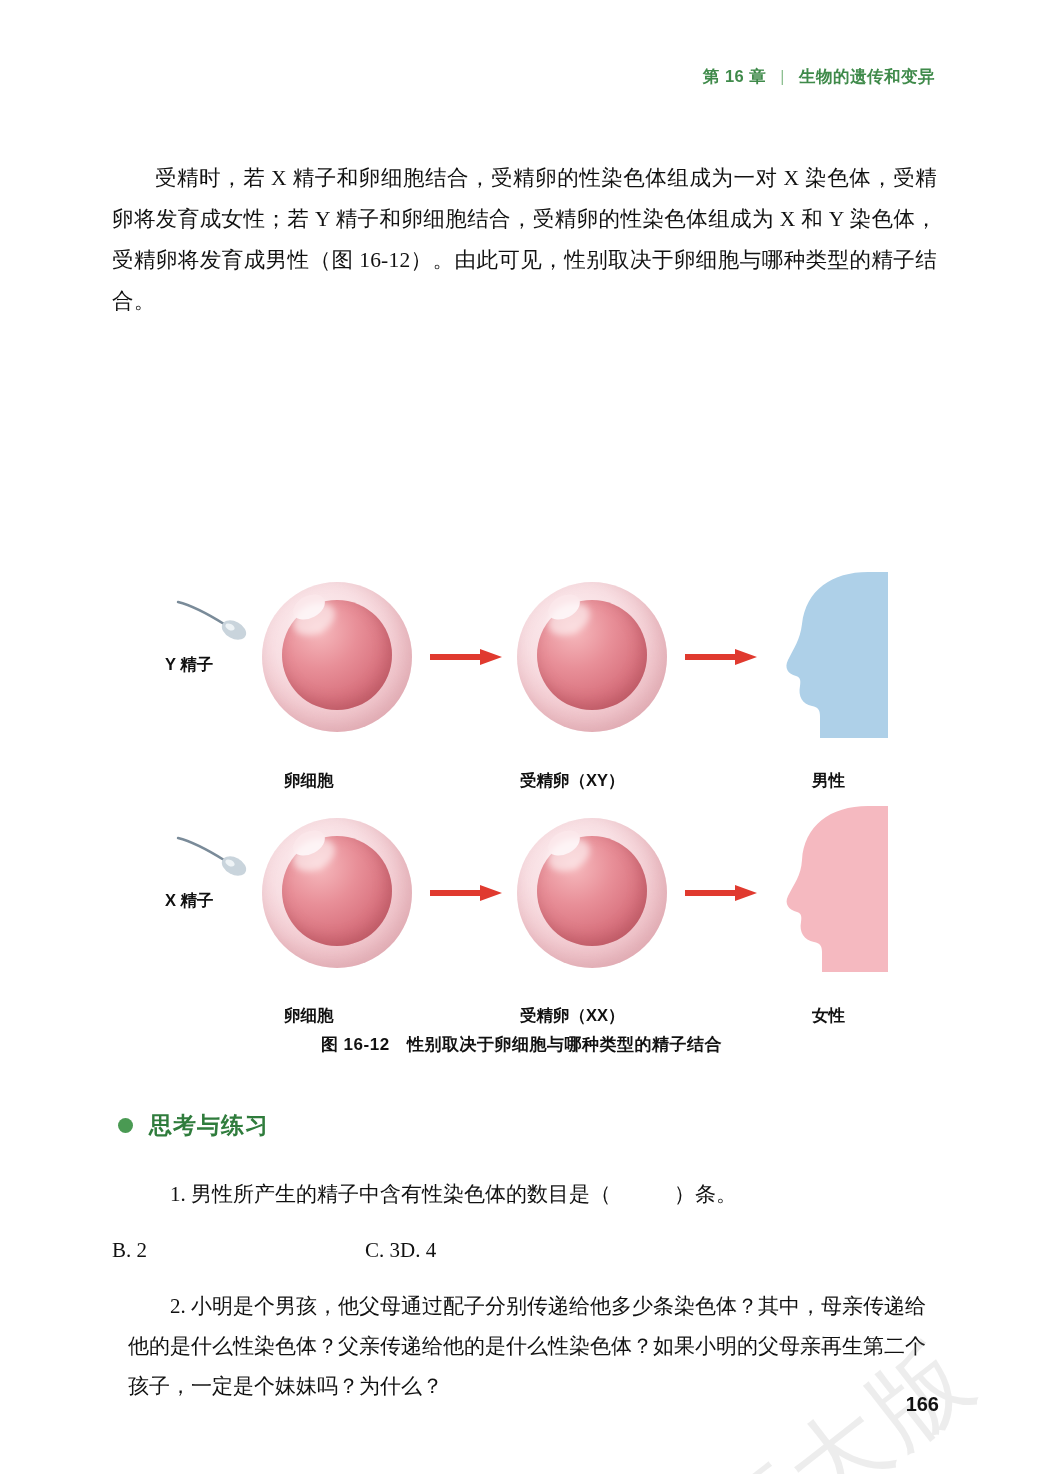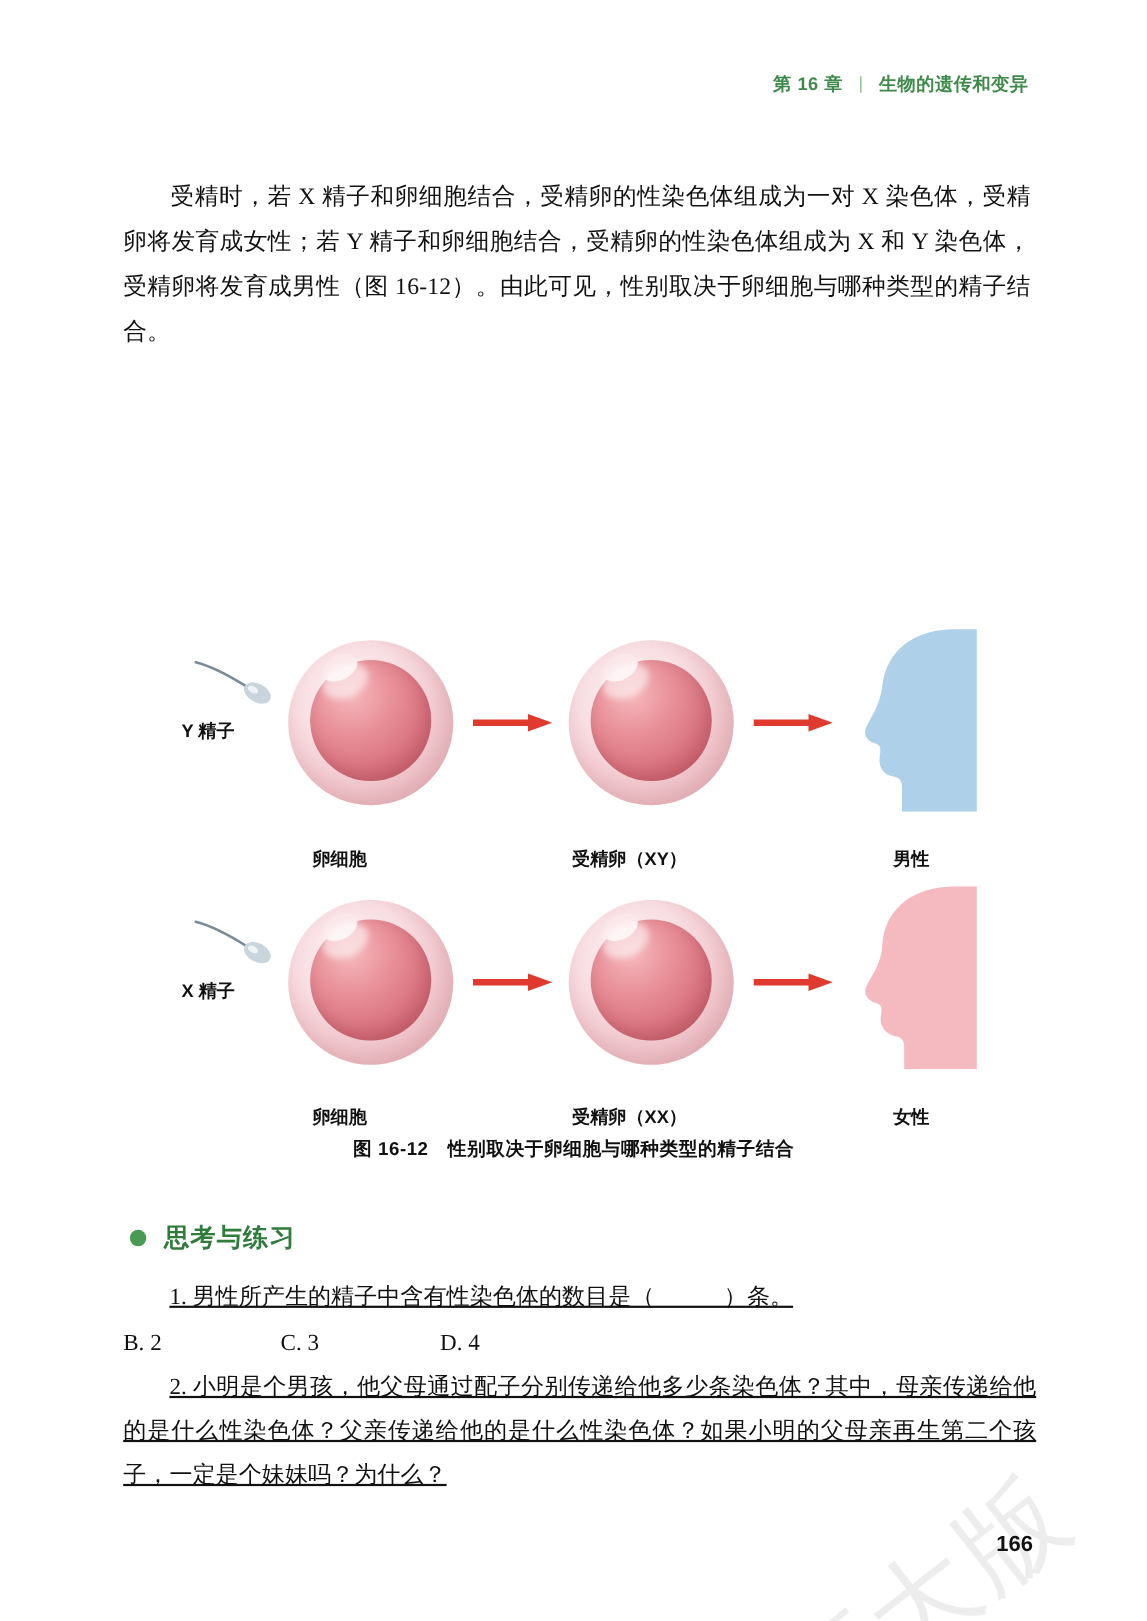--- a/index.html
+++ b/index.html
@@ -219,32 +219,31 @@
   .exercises {
     position: absolute;
     top: 1158px;
     left: 112px;
     width: 830px;
     font-size: 21px;
     line-height: 40px;
     color: #111;
   }
   .exercises p {
-    margin: 0;
-    text-decoration: underline;
+    margin: 16px;
   }
   .q1 { text-indent: 2em; }
   .opts {
     display: flex;
     margin-top: 2px;
   }
   .opts span { display: inline-block; }
   .opt-a { width: 175px; }
   .opt-b { width: 143px; }
-  .opt-c { width: 145px; }
+  .opt-c { width: 145px; text-align: right; }
   .q2 { text-indent: 2em; text-align: justify; }
 
   
   .watermark {
     position: absolute;
     right: 40px;
     bottom: 60px;
     font-family: "Liberation Serif", serif;
     font-size: 96px;
     color: rgba(140,140,140,0.16);

